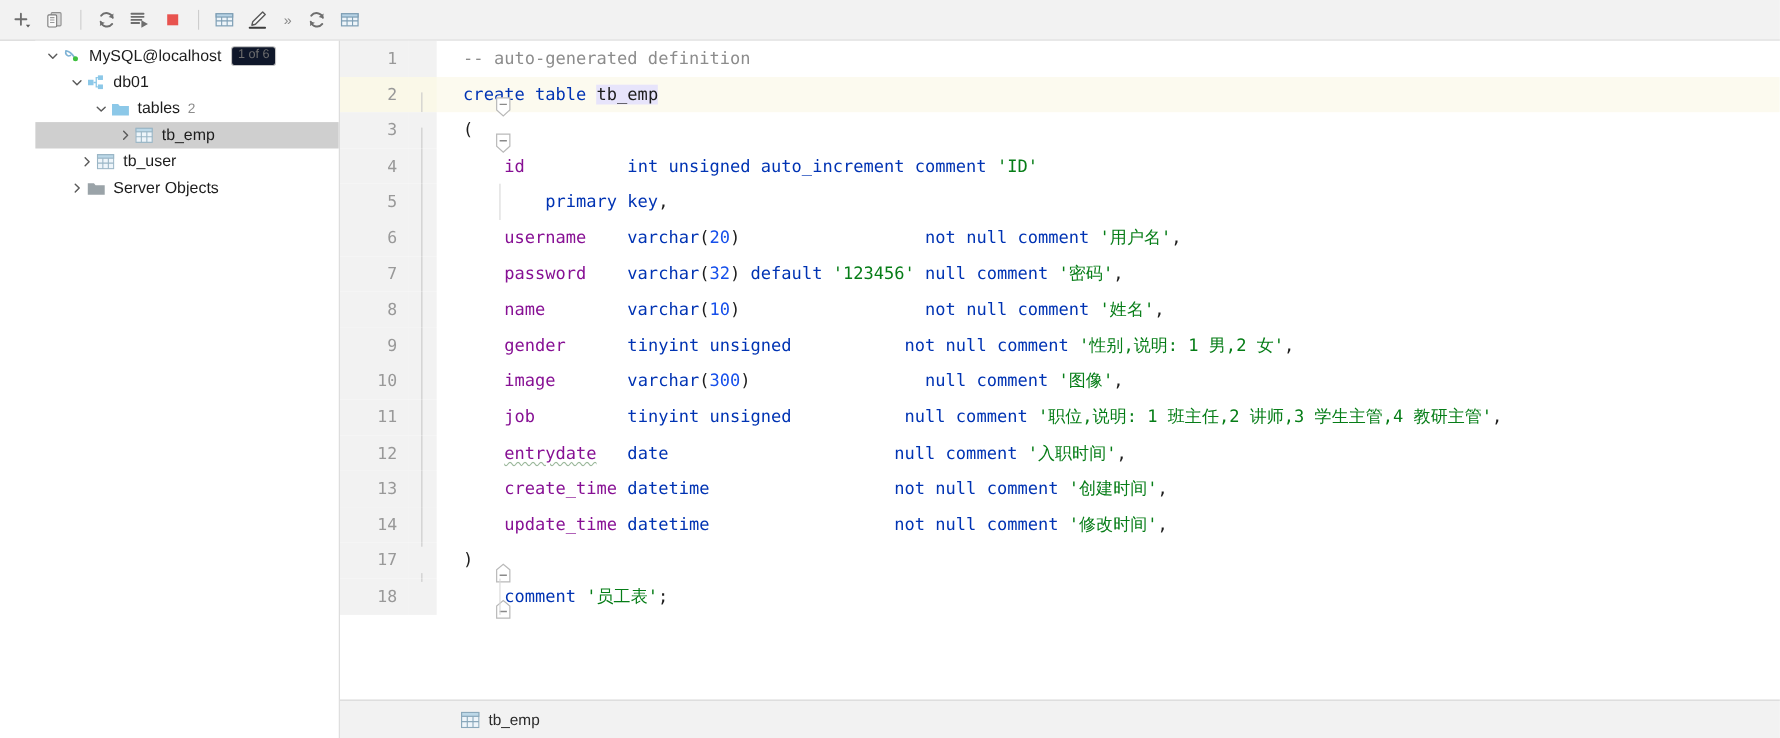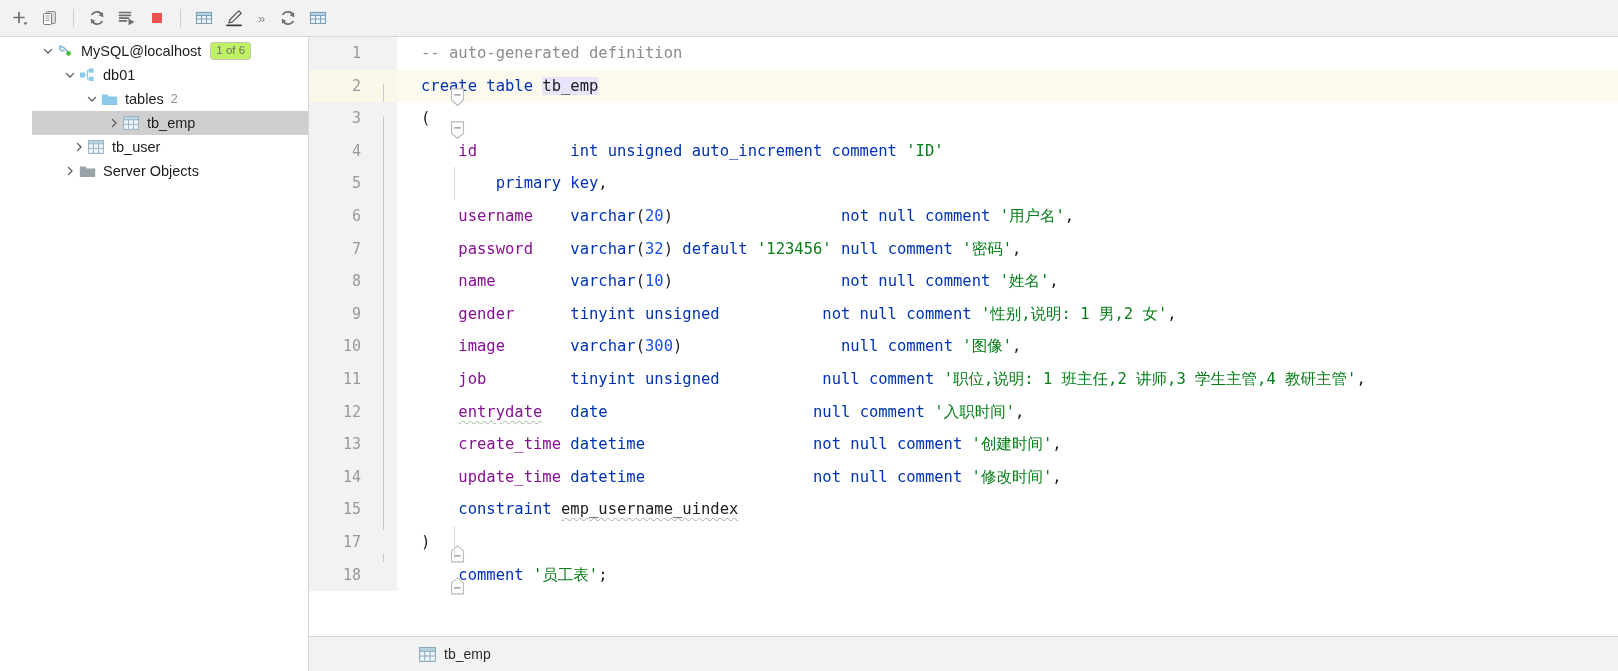--- a/index.html
+++ b/index.html
@@ -49,21 +49,21 @@
   .twisty svg{display:block;}
   .t-icon{
     width:18px;height:16px;display:inline-flex;align-items:center;justify-content:center;
     margin-right:7px;flex:0 0 18px;
   }
   .t-label{font-size:14.5px;}
   .t-sub{color:#8c8c8c;font-size:12.5px;margin-left:7px;}
   .badge{
     margin-left:9px;border:1px solid #c4c4c4;border-radius:3px;
     padding:0px 5px 1px;font-size:11.5px;color:#6e6e6e;line-height:15px;
-    background:#bef264;
+    background:#0f172a;
   }
 
   
   .editor-wrap{flex:1;display:flex;flex-direction:column;min-width:0;position:relative;background:#fff;}
   .editor{
     flex:1;position:relative;overflow:hidden;
     font-family:"DejaVu Sans Mono","Liberation Mono",monospace;
     font-size:15.5px;
   }
   .line{
@@ -315,21 +315,20 @@
             <div class="line"><div class="gutter">5</div><div class="foldzone"><div class="fline"></div></div><div class="code"><span class="pln">        </span><span class="kw">primary key</span><span class="pln">,</span></div></div>
             <div class="line"><div class="gutter">6</div><div class="foldzone"><div class="fline"></div></div><div class="code"><span class="pln">    </span><span class="col">username</span><span class="pln">    </span><span class="kw">varchar</span><span class="pln">(</span><span class="num">20</span><span class="pln">)</span><span class="pln">                  </span><span class="kw">not null comment </span><span class="str">'用户名'</span><span class="pln">,</span></div></div>
             <div class="line"><div class="gutter">7</div><div class="foldzone"><div class="fline"></div></div><div class="code"><span class="pln">    </span><span class="col">password</span><span class="pln">    </span><span class="kw">varchar</span><span class="pln">(</span><span class="num">32</span><span class="pln">) </span><span class="kw">default </span><span class="str">'123456'</span><span class="kw"> null comment </span><span class="str">'密码'</span><span class="pln">,</span></div></div>
             <div class="line"><div class="gutter">8</div><div class="foldzone"><div class="fline"></div></div><div class="code"><span class="pln">    </span><span class="col">name</span><span class="pln">        </span><span class="kw">varchar</span><span class="pln">(</span><span class="num">10</span><span class="pln">)</span><span class="pln">                  </span><span class="kw">not null comment </span><span class="str">'姓名'</span><span class="pln">,</span></div></div>
             <div class="line"><div class="gutter">9</div><div class="foldzone"><div class="fline"></div></div><div class="code"><span class="pln">    </span><span class="col">gender</span><span class="pln">      </span><span class="kw">tinyint unsigned</span><span class="pln">           </span><span class="kw">not null comment </span><span class="str">'性别,说明: 1 男,2 女'</span><span class="pln">,</span></div></div>
             <div class="line"><div class="gutter">10</div><div class="foldzone"><div class="fline"></div></div><div class="code"><span class="pln">    </span><span class="col">image</span><span class="pln">       </span><span class="kw">varchar</span><span class="pln">(</span><span class="num">300</span><span class="pln">)</span><span class="pln">                 </span><span class="kw">null comment </span><span class="str">'图像'</span><span class="pln">,</span></div></div>
             <div class="line"><div class="gutter">11</div><div class="foldzone"><div class="fline"></div></div><div class="code"><span class="pln">    </span><span class="col">job</span><span class="pln">         </span><span class="kw">tinyint unsigned</span><span class="pln">           </span><span class="kw">null comment </span><span class="str">'职位,说明: 1 班主任,2 讲师,3 学生主管,4 教研主管'</span><span class="pln">,</span></div></div>
             <div class="line"><div class="gutter">12</div><div class="foldzone"><div class="fline"></div></div><div class="code"><span class="pln">    </span><span class="col wavy">entrydate</span><span class="pln">   </span><span class="kw">date</span><span class="pln">                      </span><span class="kw">null comment </span><span class="str">'入职时间'</span><span class="pln">,</span></div></div>
             <div class="line"><div class="gutter">13</div><div class="foldzone"><div class="fline"></div></div><div class="code"><span class="pln">    </span><span class="col">create_time</span><span class="pln"> </span><span class="kw">datetime</span><span class="pln">                  </span><span class="kw">not null comment </span><span class="str">'创建时间'</span><span class="pln">,</span></div></div>
             <div class="line"><div class="gutter">14</div><div class="foldzone"><div class="fline"></div></div><div class="code"><span class="pln">    </span><span class="col">update_time</span><span class="pln"> </span><span class="kw">datetime</span><span class="pln">                  </span><span class="kw">not null comment </span><span class="str">'修改时间'</span><span class="pln">,</span></div></div>
-            <div class="line"><div class="gutter">15</div><div class="foldzone"><div class="fline"></div></div><div class="code"><span class="pln">    </span><span class="kw">constraint</span><span class="pln"> </span><span class="pln wavy">emp_username_uindex</span></div></div>
             <div class="line"><div class="gutter">17</div><div class="foldzone"><span class="fmark">
         <svg width="15" height="19" viewBox="0 0 15 19">
                     <path d="M1.5 17.5h12V6.5l-6-5-6 5z" fill="#fff" stroke="#b9b9b9" stroke-width="1.1"></path>
                     <path d="M4.2 11.5h6.6" stroke="#8a8a8a" stroke-width="1.3"></path>
                   </svg></span>
         <div class="fline" style="top:0;height:4px"></div>
         <div class="fline" style="top:28px;bottom:0"></div></div><div class="code"><span class="pln">)</span></div></div>
             <div class="line"><div class="gutter">18</div><div class="foldzone"><span class="fmark">
         <svg width="15" height="19" viewBox="0 0 15 19">
                     <path d="M1.5 17.5h12V6.5l-6-5-6 5z" fill="#fff" stroke="#b9b9b9" stroke-width="1.1"></path>

